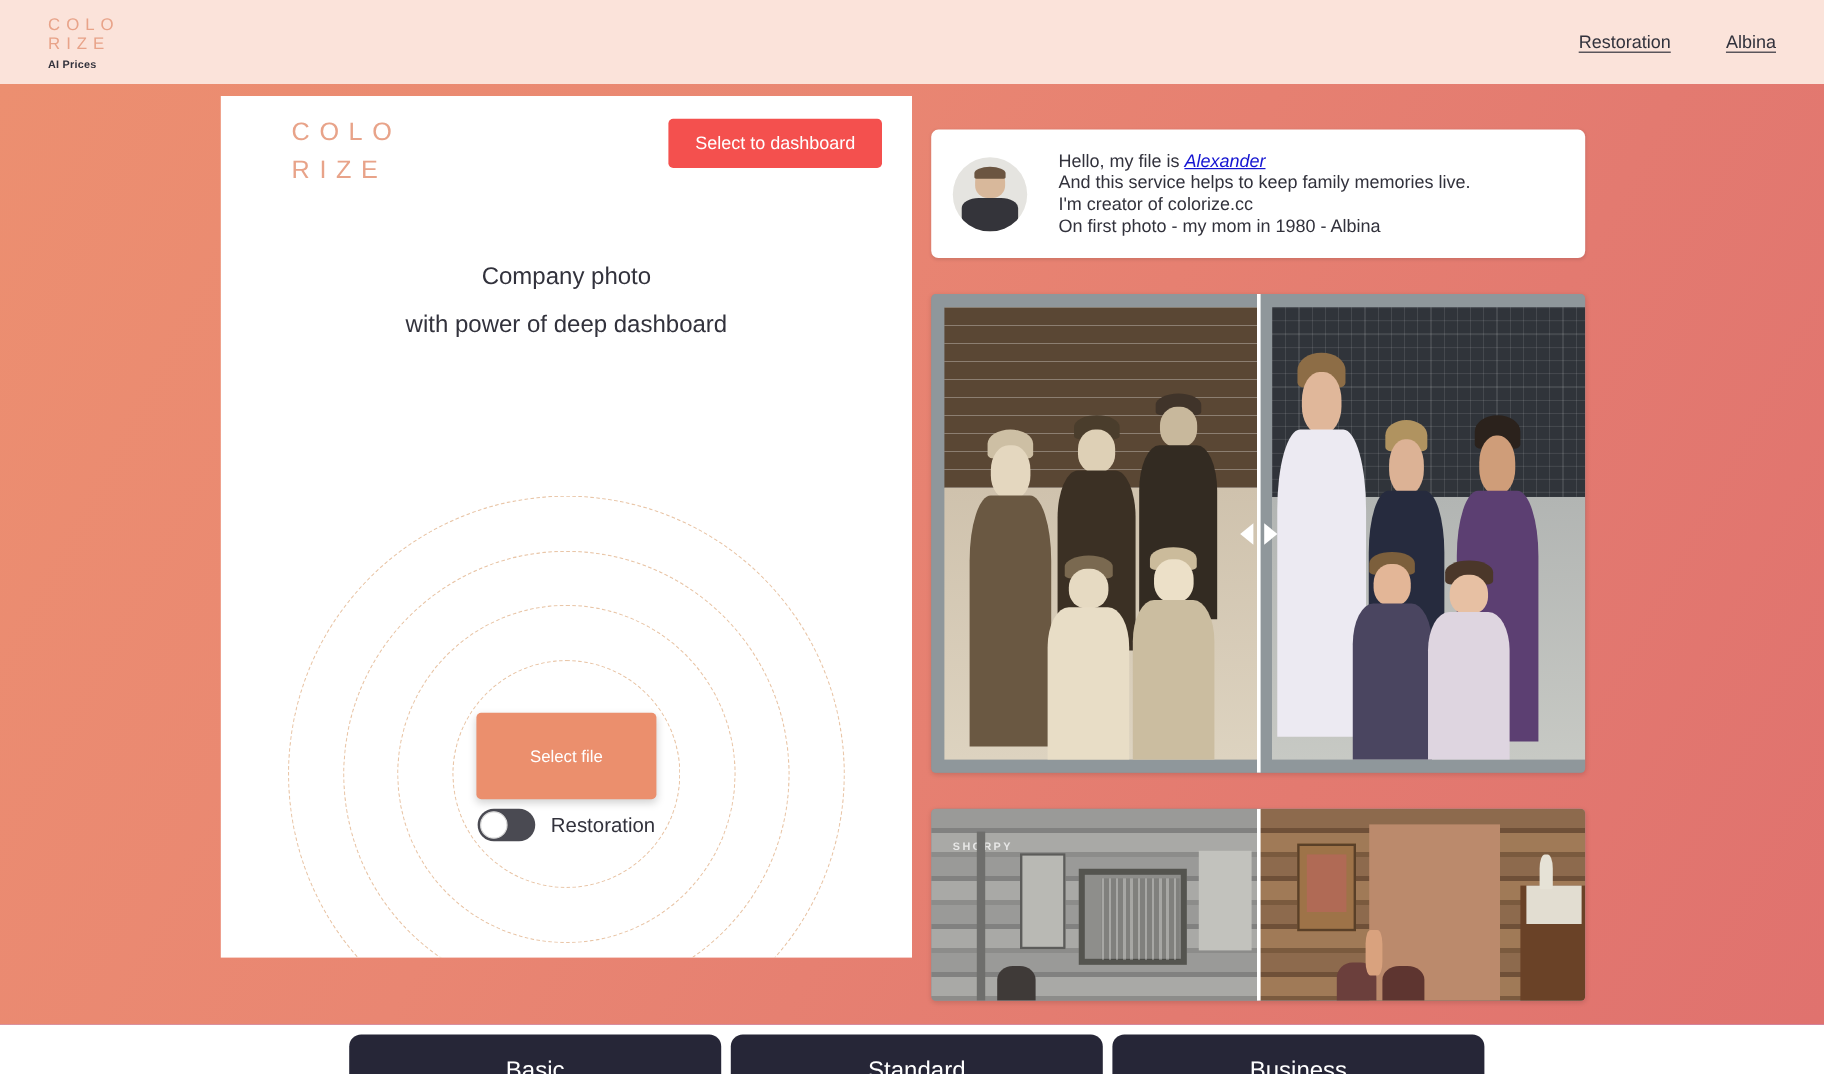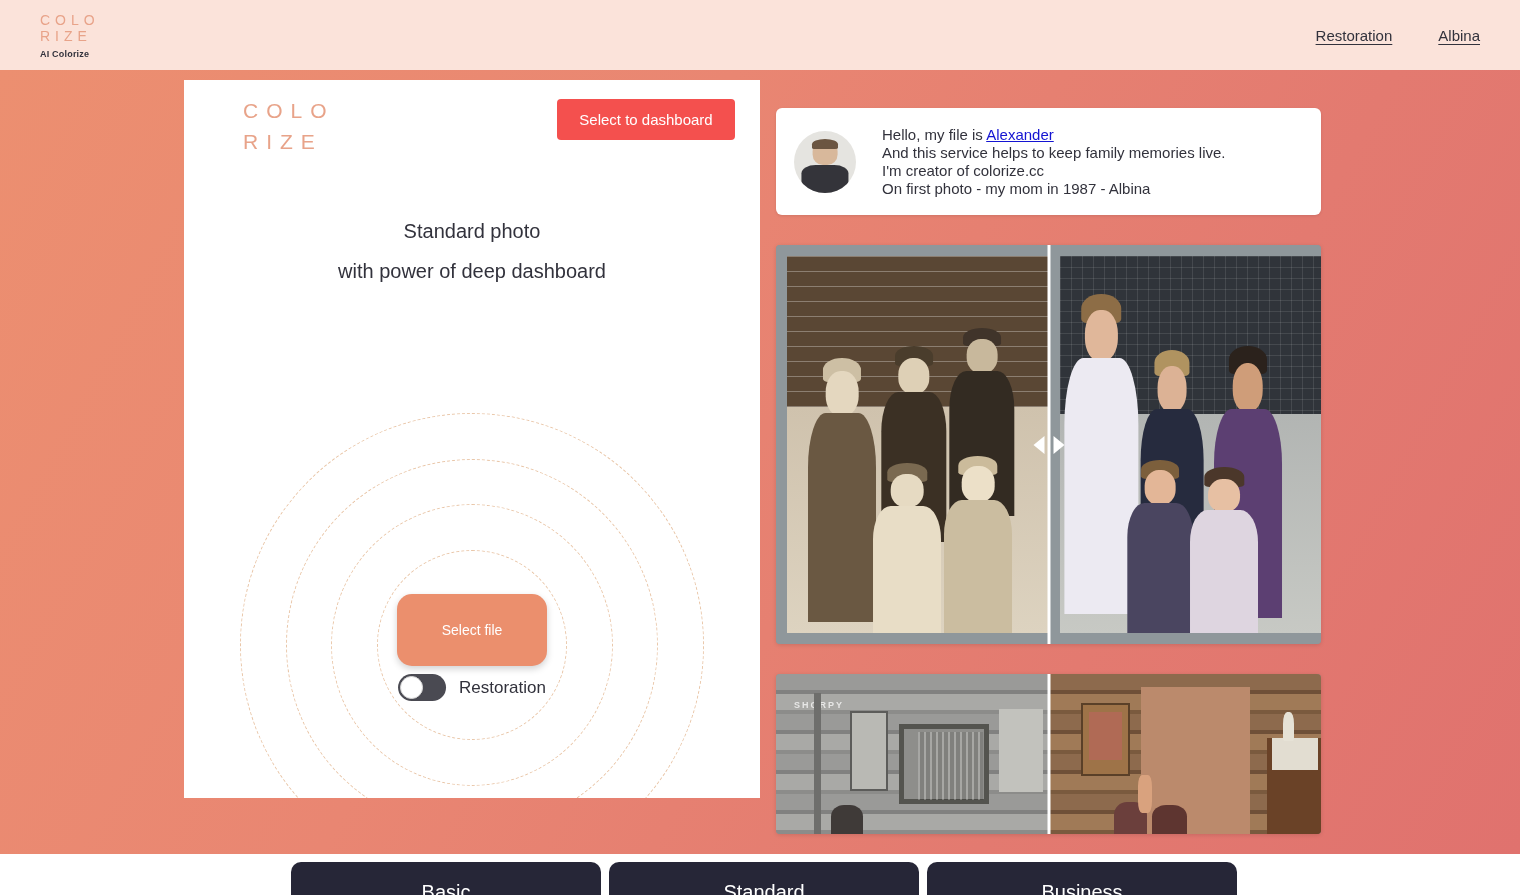--- a/index.html
+++ b/index.html
@@ -81,21 +81,21 @@
   }
   .ring.r1 { width: 190px; height: 190px; }
   .ring.r2 { width: 282px; height: 282px; }
   .ring.r3 { width: 372px; height: 372px; }
   .ring.r4 { width: 464px; height: 464px; }
 
   .select-file {
     position: absolute; left: 50%; top: 324px;
     transform: translateX(-50%);
     width: 150px; height: 72px;
-    background: #eb8f6d; border: none; border-radius: 15px;
+    background: #eb8f6d; border: none; border-radius: 4px;
     color: #fff; font-size: 14px; font-family: "Liberation Sans", sans-serif;
     cursor: pointer;
     box-shadow: 0 3px 7px rgba(0,0,0,0.18);
   }
   .toggle-row {
     position: absolute; left: 50%; top: 404px;
     transform: translateX(-50%);
     display: flex; align-items: center; gap: 13px;
     white-space: nowrap;
   }
@@ -131,21 +131,21 @@
   .avatar .hair {
     position: absolute; left: 50%; top: 13%; transform: translateX(-50%);
     width: 42%; height: 17%; border-radius: 50% 50% 12% 12%; background: #6b5541;
   }
   .avatar .body {
     position: absolute; left: 50%; bottom: 0; transform: translateX(-50%);
     width: 76%; height: 45%; border-radius: 30% 30% 0 0; background: #34343a;
   }
   .quote-text { font-size: 15px; color: #32323c; line-height: 18px; }
   .quote-text .ln { display: block; }
-  .quote-text a { color: #1414d2; text-decoration: underline; cursor: pointer; }
+  .quote-text a { color: #1414d2; text-decoration: underline; cursor: pointer; font-style: italic; }
 
   
   .compare {
     position: relative; width: 545px; margin-top: 30px;
     border-radius: 4px; overflow: hidden; background: #8d9499;
     box-shadow: 0 1px 4px rgba(0,0,0,0.13);
   }
   .compare.main { height: 399px; }
   .compare.second { height: 160px; }
   .cmp-half { position: absolute; top: 0; height: 100%; }
@@ -239,42 +239,42 @@
 </style>
 </head>
 <body>
 
 <div class="page">
 
   <div class="topbar">
     <div class="brand">
       <div class="brand-line">COLO</div>
       <div class="brand-line">RIZE</div>
-      <div class="brand-sub">AI Colorize</div>
+      <div class="brand-sub">AI Prices</div>
     </div>
     <div class="topnav">
       <a>Restoration</a>
       <a>Albina</a>
     </div>
   </div>
 
   <div class="hero">
 
     <div class="panel">
 
       <div class="panel-head">
         <div class="panel-logo">
           <div class="brand-line">COLO</div>
           <div class="brand-line">RIZE</div>
         </div>
         <button class="login-btn">Select to dashboard</button>
       </div>
 
       <div class="tagline">
-        <div class="l1">Standard photo</div>
+        <div class="l1">Company photo</div>
         <div class="l2">with power of deep dashboard</div>
       </div>
 
       <div class="dropzone">
         <div class="ring r4"></div>
         <div class="ring r3"></div>
         <div class="ring r2"></div>
         <div class="ring r1"></div>
 
         <button class="select-file">Select file</button>
@@ -293,21 +293,21 @@
       <div class="quote-card">
         <div class="avatar">
           <div class="body"></div>
           <div class="head"></div>
           <div class="hair"></div>
         </div>
         <div class="quote-text">
           <span class="ln"><span>Hello, my file is </span><a>Alexander</a></span>
           <span class="ln">And this service helps to keep family memories live.</span>
           <span class="ln">I'm creator of colorize.cc</span>
-          <span class="ln">On first photo - my mom in 1987 -  Albina</span>
+          <span class="ln">On first photo - my mom in 1980 -  Albina</span>
         </div>
       </div>
 
       <div class="compare main">
         <div class="cmp-half cmp-left">
           <div class="photo ph1-frame">
             <div class="ph1-inner ph1-bw">
               <div class="kid" style="left:8%;top:27%;width:26%;height:70%;">
                 <div class="hr" style="top:0;width:56%;height:9%;background:#cdbfa4;"></div>
                 <div class="h" style="top:5%;width:48%;height:17%;background:#e4d7bf;"></div>

